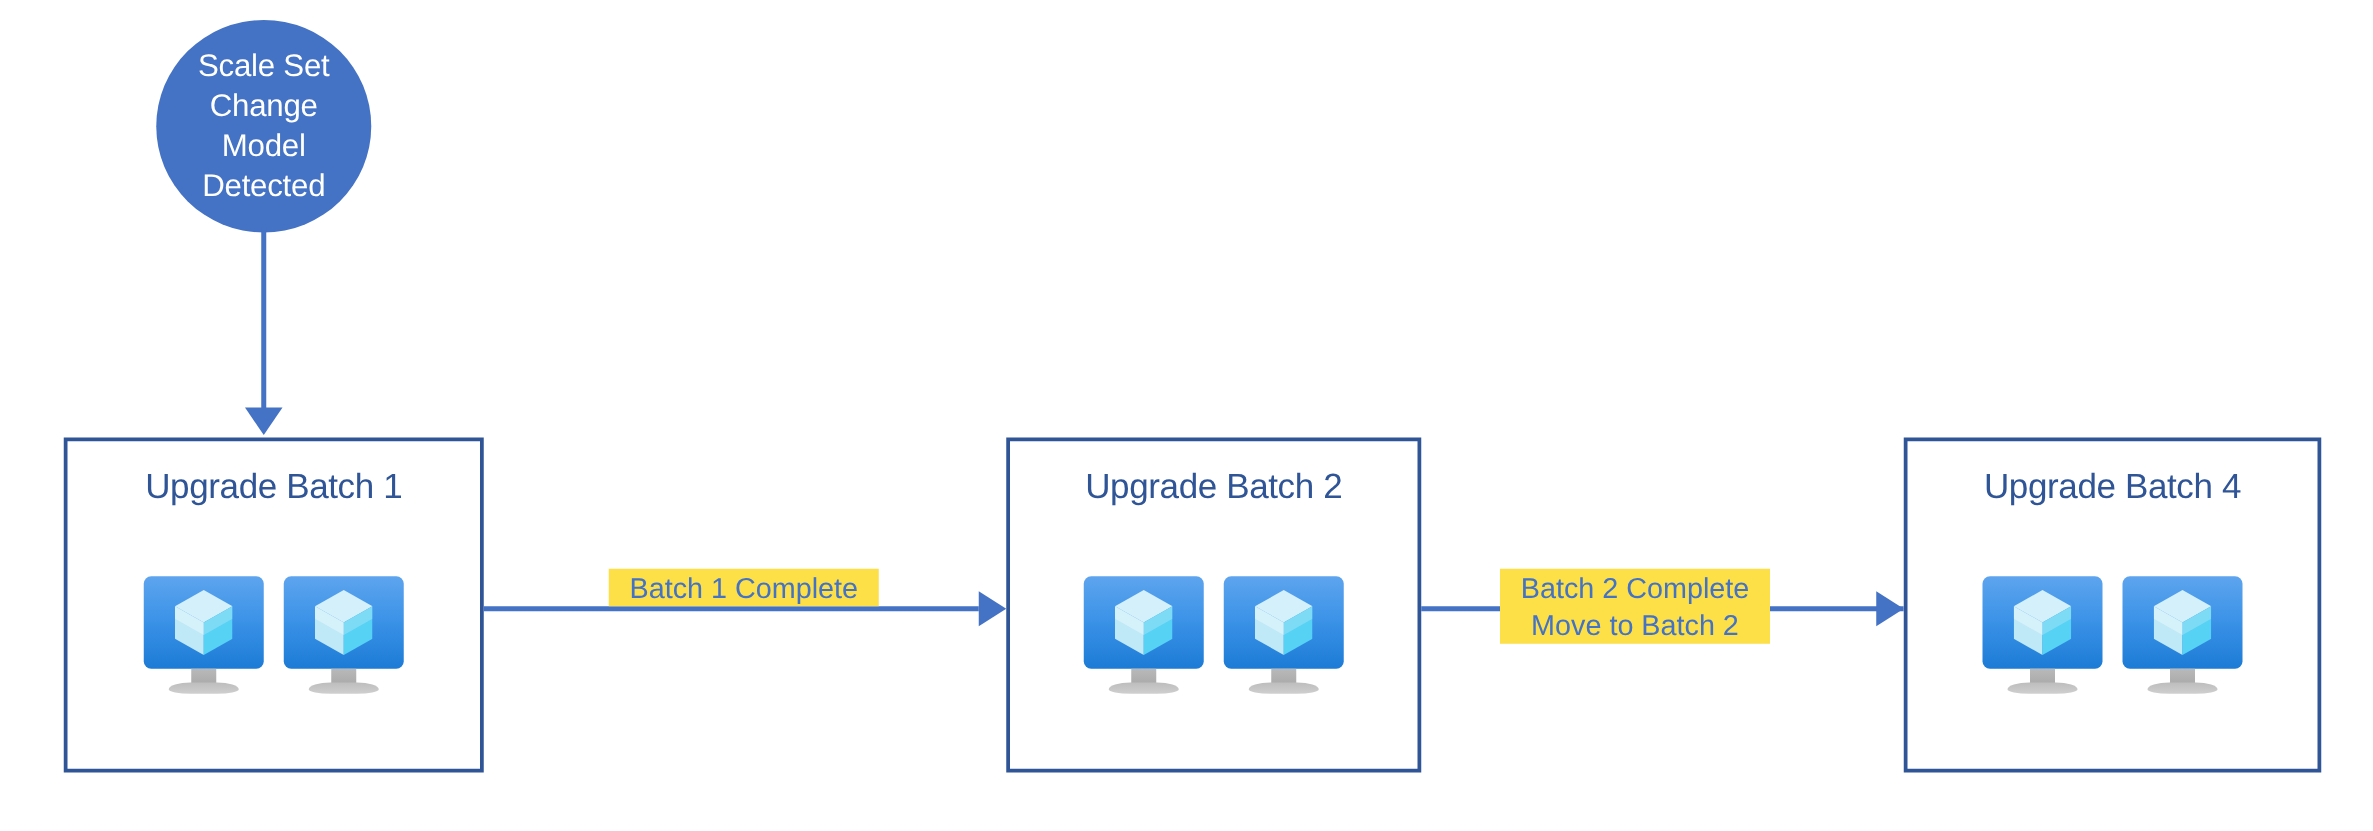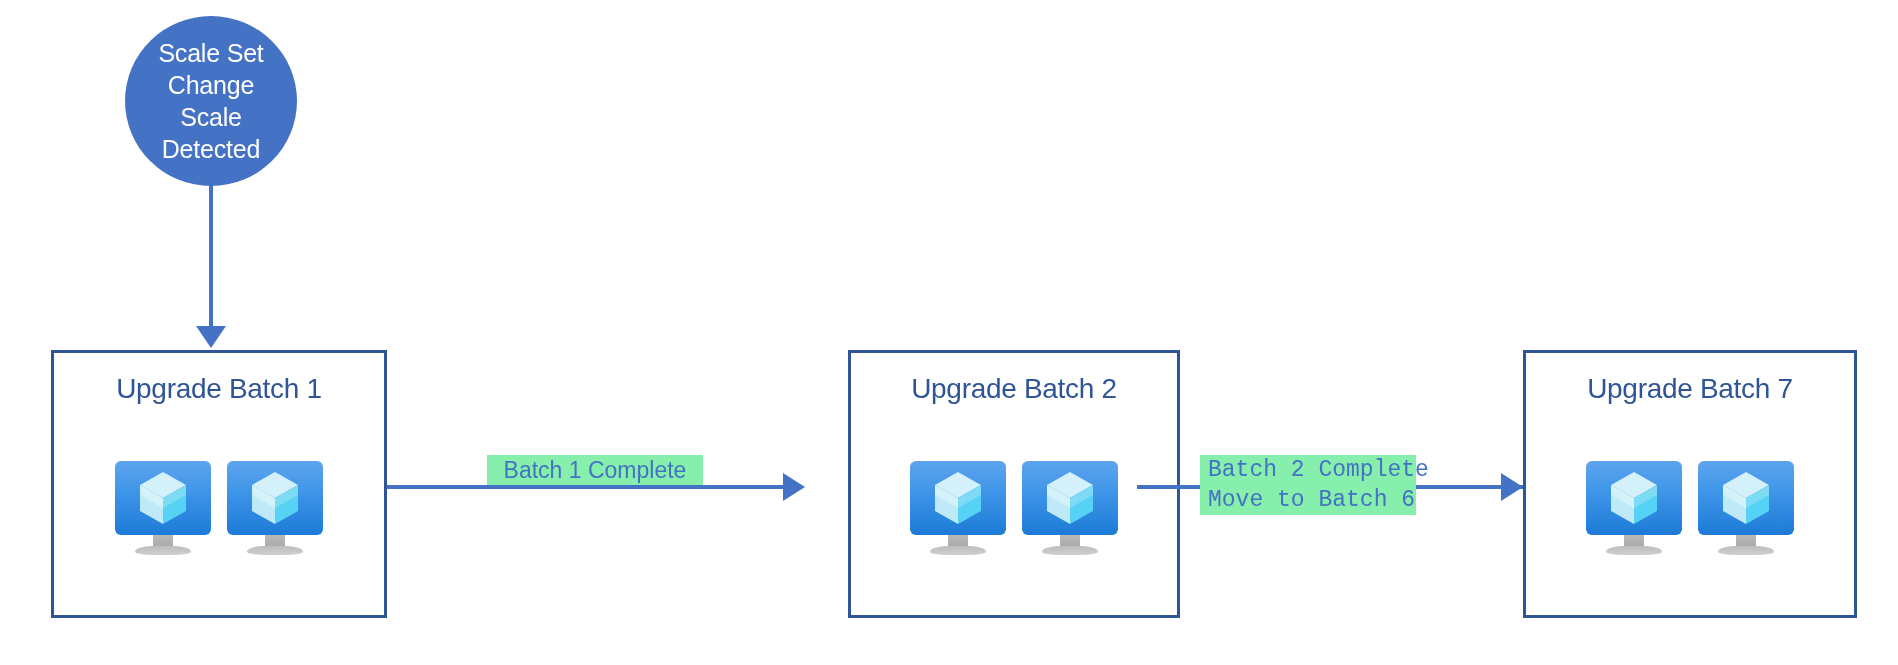--- a/index.html
+++ b/index.html
@@ -148,35 +148,35 @@
     border-top: 14px solid transparent;
     border-bottom: 14px solid transparent;
     border-left: 22px solid #4472C4;
   }
   .conn-label {
     position: absolute;
     text-align: center;
     color: #4472C4;
     font-size: 23px;
     line-height: 30px;
-    background: #86efac;
+    background: #fde047;
     padding: 0 8px;
     white-space: nowrap;
   }
   .conn-label .lline { display: block; }
 </style>
 </head>
 <body>
 
 <div id="canvas">
 
   <div class="trigger-circle">
     <span class="tline">Scale Set</span>
     <span class="tline">Change</span>
-    <span class="tline">Scale</span>
+    <span class="tline">Model</span>
     <span class="tline">Detected</span>
   </div>
 
   <div class="conn-down">
     <div class="conn-line-v" style="left:209px; top:182px; height:145px;"></div>
     <div class="arrow-down" style="left:196px; top:326px;"></div>
   </div>
 
   <div class="batch-box" style="left:51px; width:336px;">
     <div class="batch-title">Upgrade Batch 1</div>
@@ -213,21 +213,21 @@
   </div>
 
   <div>
     <div class="conn-line-h" style="left:387px; top:485px; width:396px;"></div>
     <div class="arrow-right" style="left:783px; top:473px;"></div>
     <div class="conn-label" style="left:487px; top:455px; width:200px;">
       <span class="lline">Batch 1 Complete</span>
     </div>
   </div>
 
-  <div class="batch-box" style="left:805px; width:332px;margin-left:43px;">
+  <div class="batch-box" style="left:805px; width:332px;">
     <div class="batch-title">Upgrade Batch 2</div>
     <div class="vm-row">
       <div class="vm-icon">
         <div class="vm-screen"></div>
         <svg class="vm-cube" viewBox="0 0 46 52">
           <polygon points="23,0 46,13 23,26 0,13" fill="#D4F0FB"></polygon>
           <polygon points="0,13 23,26 23,52 0,39" fill="#BFE9F7"></polygon>
           <polygon points="46,13 46,39 23,52 23,26" fill="#56D2F5"></polygon>
           <polygon points="23,26 46,13 46,23 23,36" fill="#9FE2F5" opacity="0.55"></polygon>
           <polygon points="0,13 23,26 23,36 0,23" fill="#E8F8FD" opacity="0.55"></polygon>
@@ -250,28 +250,28 @@
           <div class="vm-neck"></div>
           <div class="vm-base"></div>
         </div>
       </div>
     </div>
   </div>
 
   <div>
     <div class="conn-line-h" style="left:1137px; top:485px; width:386px;"></div>
     <div class="arrow-right" style="left:1501px; top:473px;"></div>
-    <div class="conn-label" style="left:1200px; top:455px; width:200px;font-family:Liberation Mono, monospace;">
+    <div class="conn-label" style="left:1200px; top:455px; width:200px;">
       <span class="lline">Batch 2 Complete</span>
-      <span class="lline">Move to Batch 6</span>
+      <span class="lline">Move to Batch 2</span>
     </div>
   </div>
 
   <div class="batch-box" style="left:1523px; width:334px;">
-    <div class="batch-title">Upgrade Batch 7</div>
+    <div class="batch-title">Upgrade Batch 4</div>
     <div class="vm-row">
       <div class="vm-icon">
         <div class="vm-screen"></div>
         <svg class="vm-cube" viewBox="0 0 46 52">
           <polygon points="23,0 46,13 23,26 0,13" fill="#D4F0FB"></polygon>
           <polygon points="0,13 23,26 23,52 0,39" fill="#BFE9F7"></polygon>
           <polygon points="46,13 46,39 23,52 23,26" fill="#56D2F5"></polygon>
           <polygon points="23,26 46,13 46,23 23,36" fill="#9FE2F5" opacity="0.55"></polygon>
           <polygon points="0,13 23,26 23,36 0,23" fill="#E8F8FD" opacity="0.55"></polygon>
         </svg>

